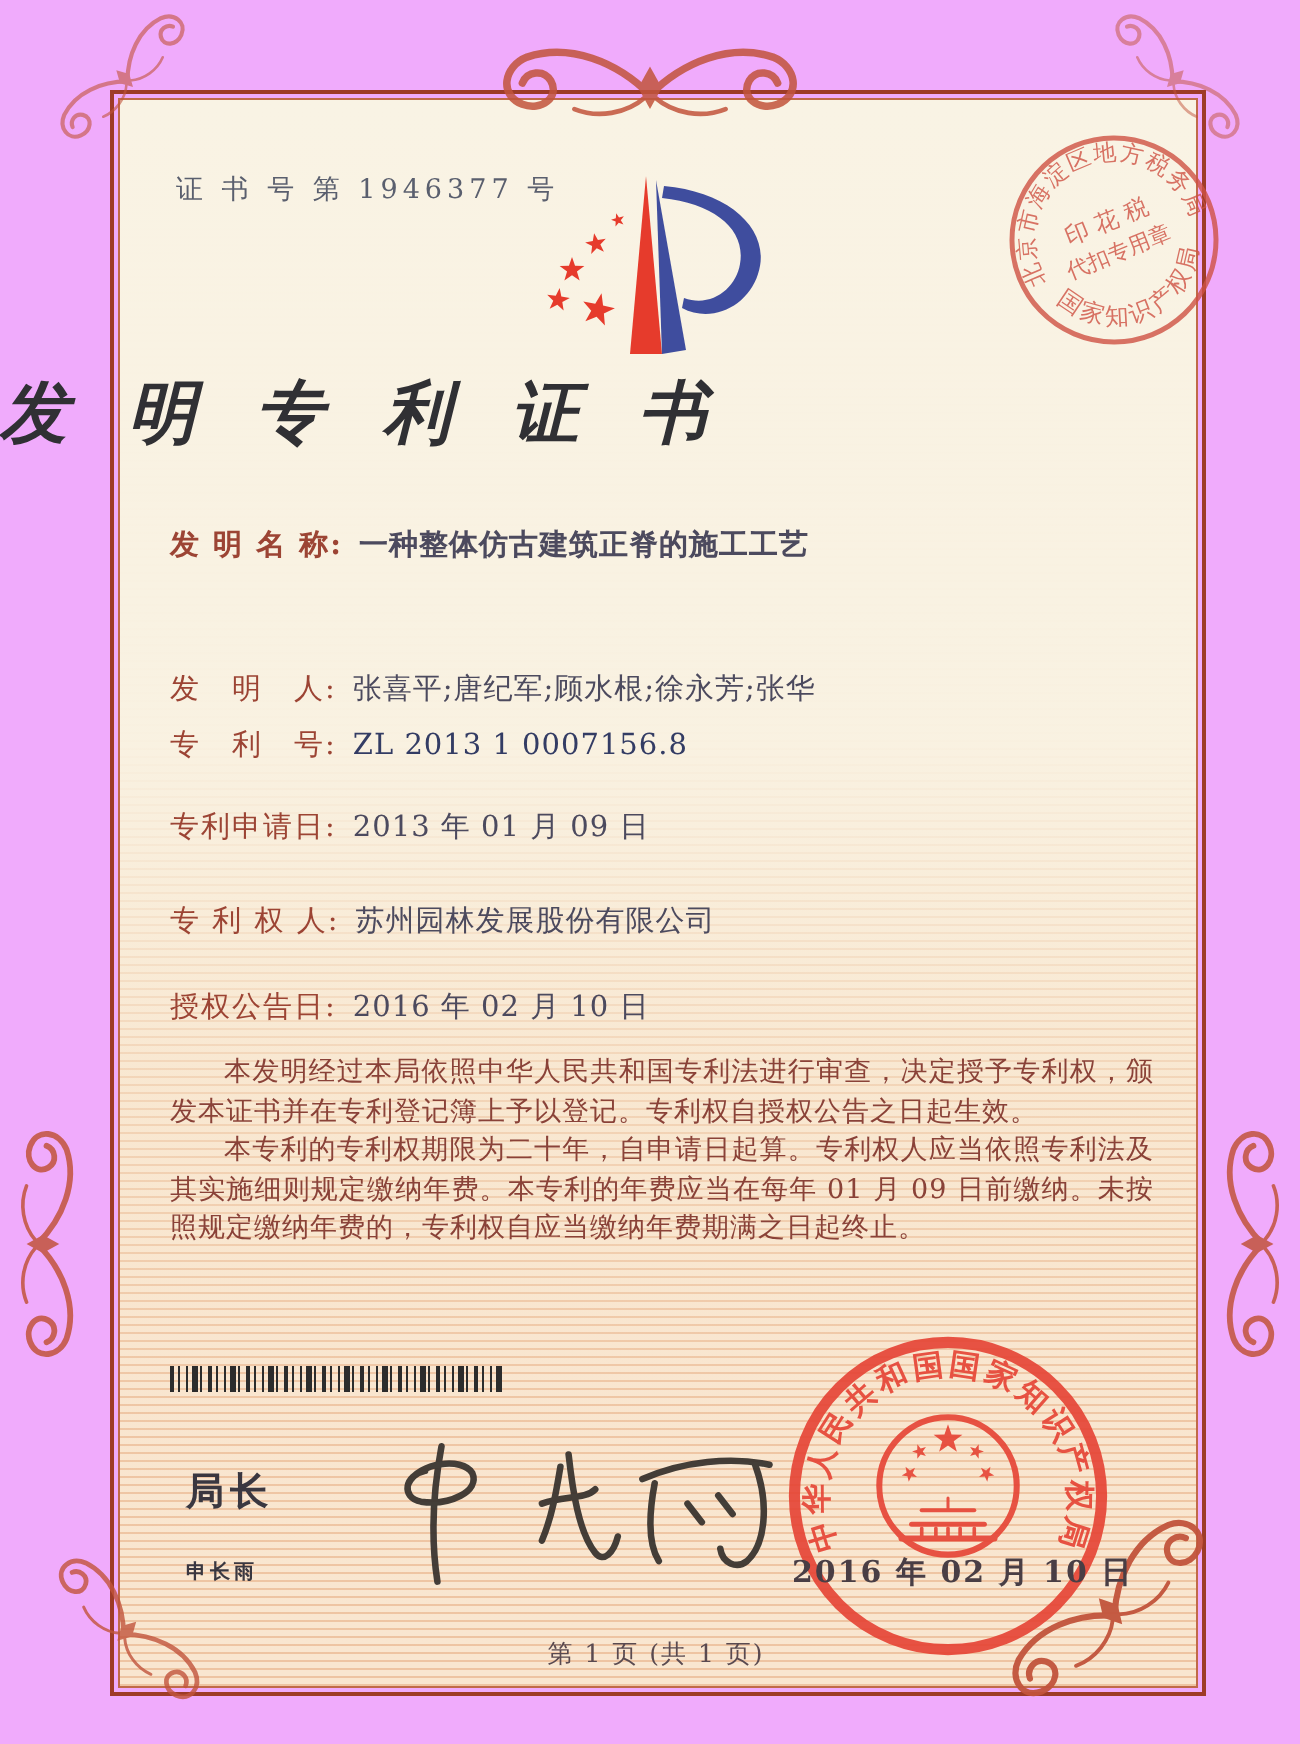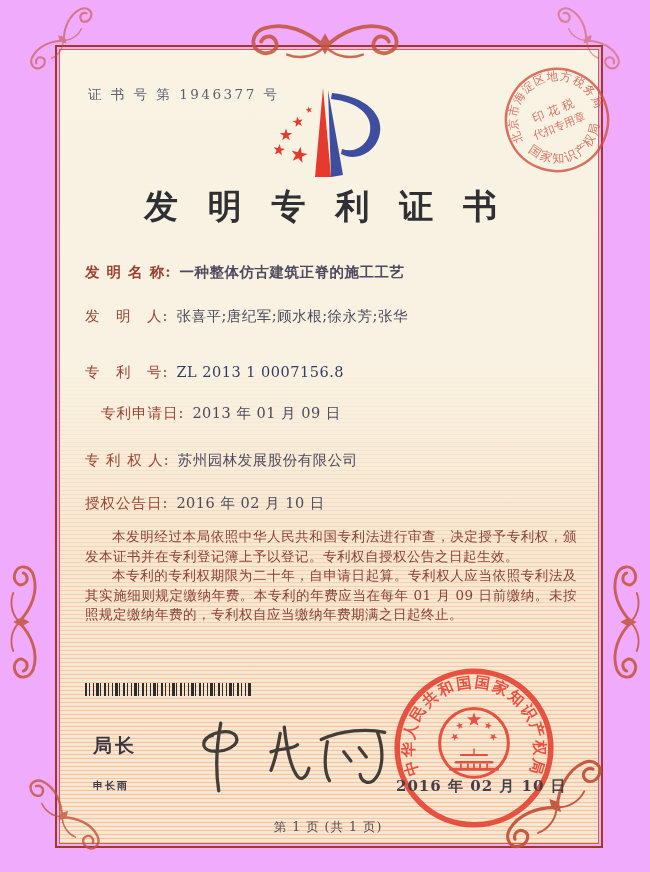--- a/index.html
+++ b/index.html
@@ -29,27 +29,27 @@
   .content{position:absolute;inset:0;z-index:3;}
 
   .cert-no{position:absolute;left:88px;top:86px;font-size:13.5px;color:#5a5f6e;
            letter-spacing:2.5px;}
 
   .logo{position:absolute;left:262px;top:80px;width:130px;height:100px;}
 
   .tax-stamp{position:absolute;left:487px;top:50px;width:140px;height:140px;
              transform:rotate(-22deg);opacity:.8;}
 
-  .title{position:absolute;left:0;right:0;top:184px;text-align:center;
-         font-size:34px;font-weight:bold;color:#303034;letter-spacing:9px;}
+  .title{position:absolute;left:0;right:0;top:184px;
+         font-size:34px;font-weight:bold;color:#303034;letter-spacing:9px;font-style:italic;}
 
   .field-row{position:absolute;left:85px;right:60px;font-size:14.5px;white-space:nowrap;}
   .field-label{color:#9c4434;letter-spacing:1px;}
   .field-value{color:#4c4a5e;margin-left:8px;letter-spacing:0.5px;}
-  .f0{top:263px;font-weight:bold;} .f1{top:307px;} .f2{top:363px;} .f3{top:404px;margin-left:16px;} .f4{top:451px;} .f5{top:494px;}
+  .f0{top:263px;font-weight:bold;} .f1{top:335px;} .f2{top:363px;} .f3{top:404px;} .f4{top:451px;} .f5{top:494px;}
   .f2 .field-value{color:#333c64;}
 
   .body-text{position:absolute;left:85px;width:492px;top:527px;
              font-size:13.5px;line-height:19.5px;color:#8a4238;text-align:justify;
              letter-spacing:0.5px;}
   .body-text p{margin:0;text-indent:2em;}
 
   .barcode{position:absolute;left:85px;top:683px;width:166px;height:13px;
     background:repeating-linear-gradient(90deg,
       #2c2c2c 0 2px, transparent 2px 4px,

